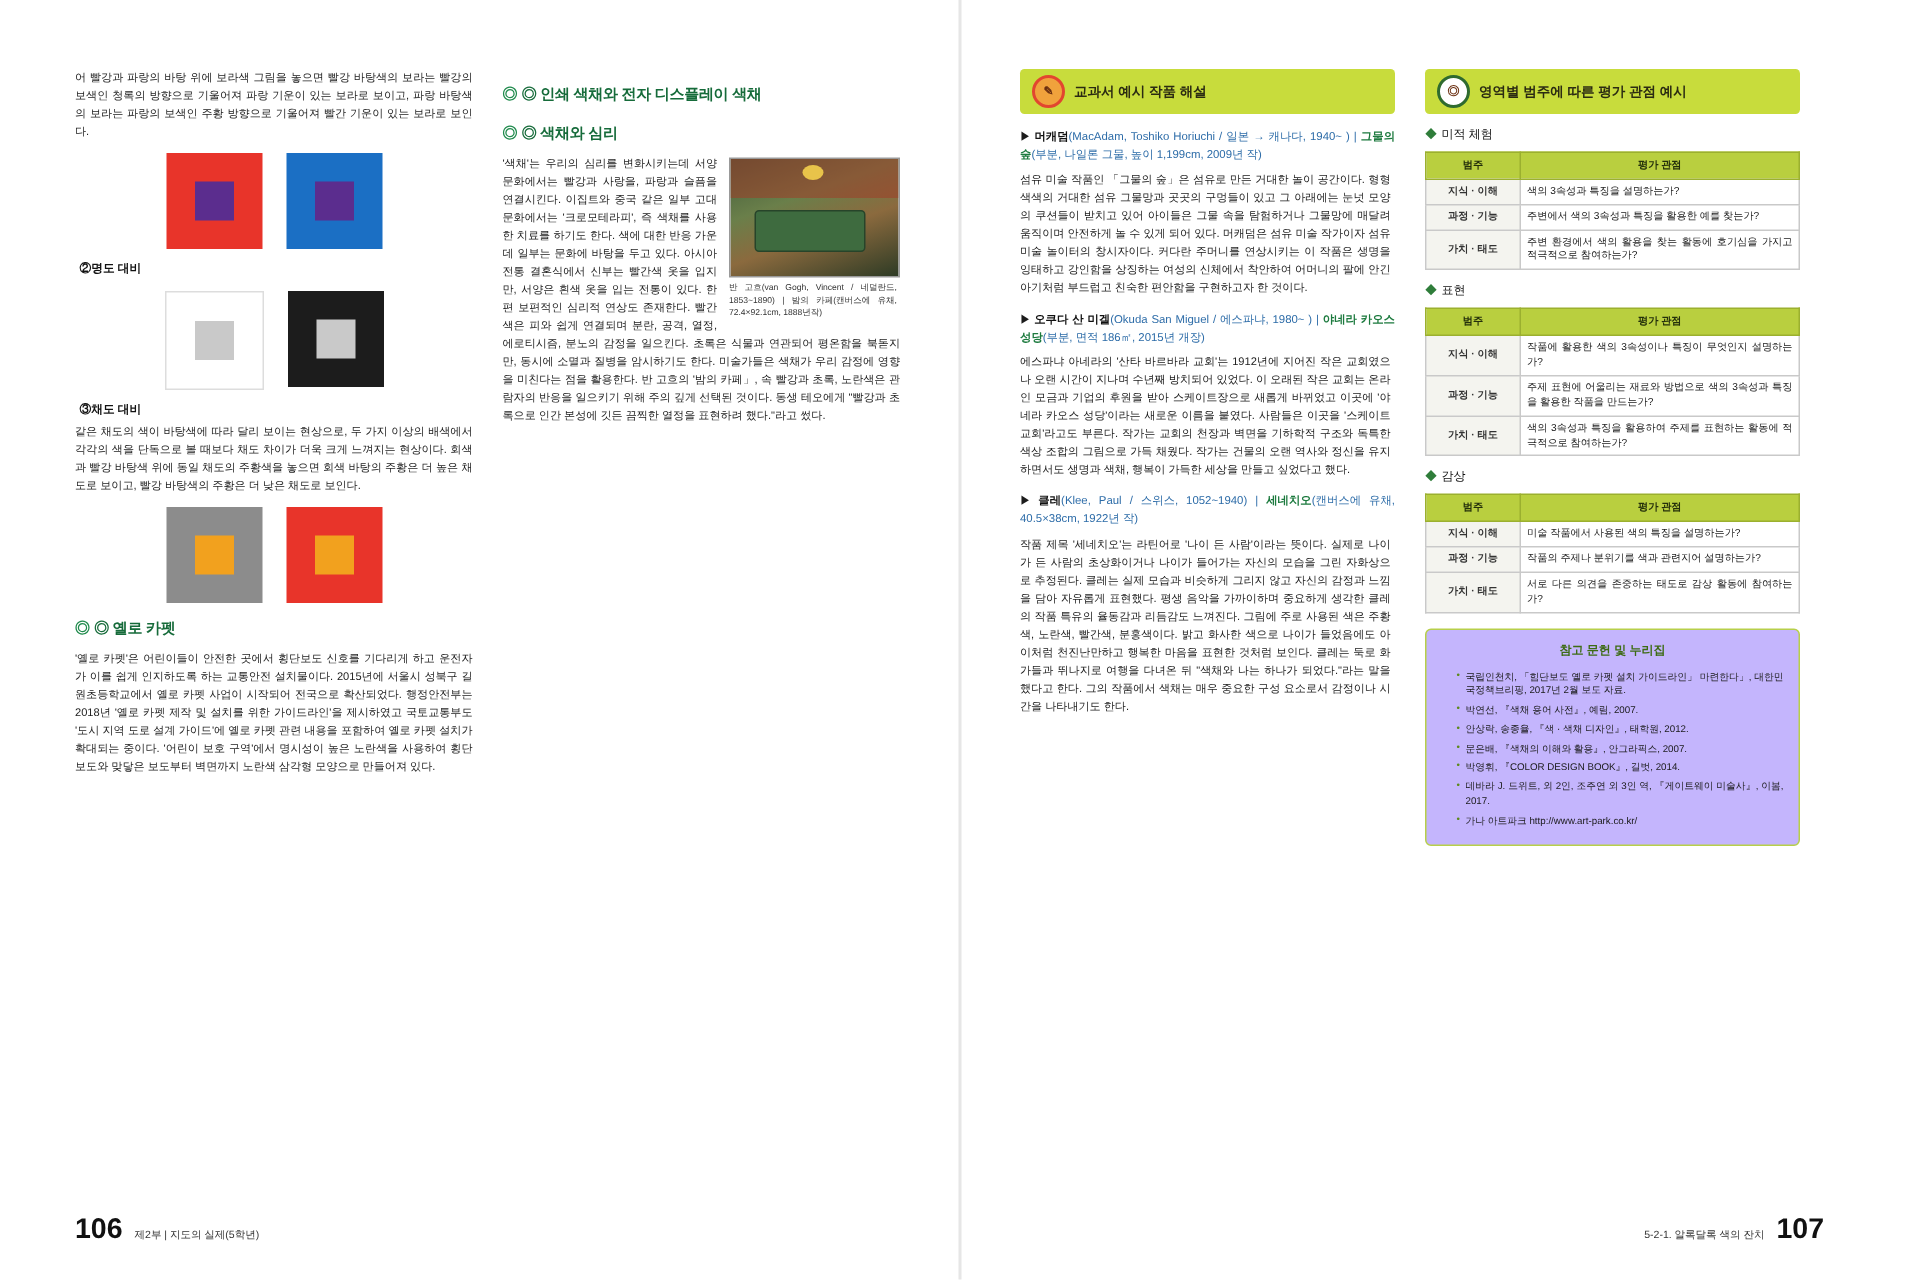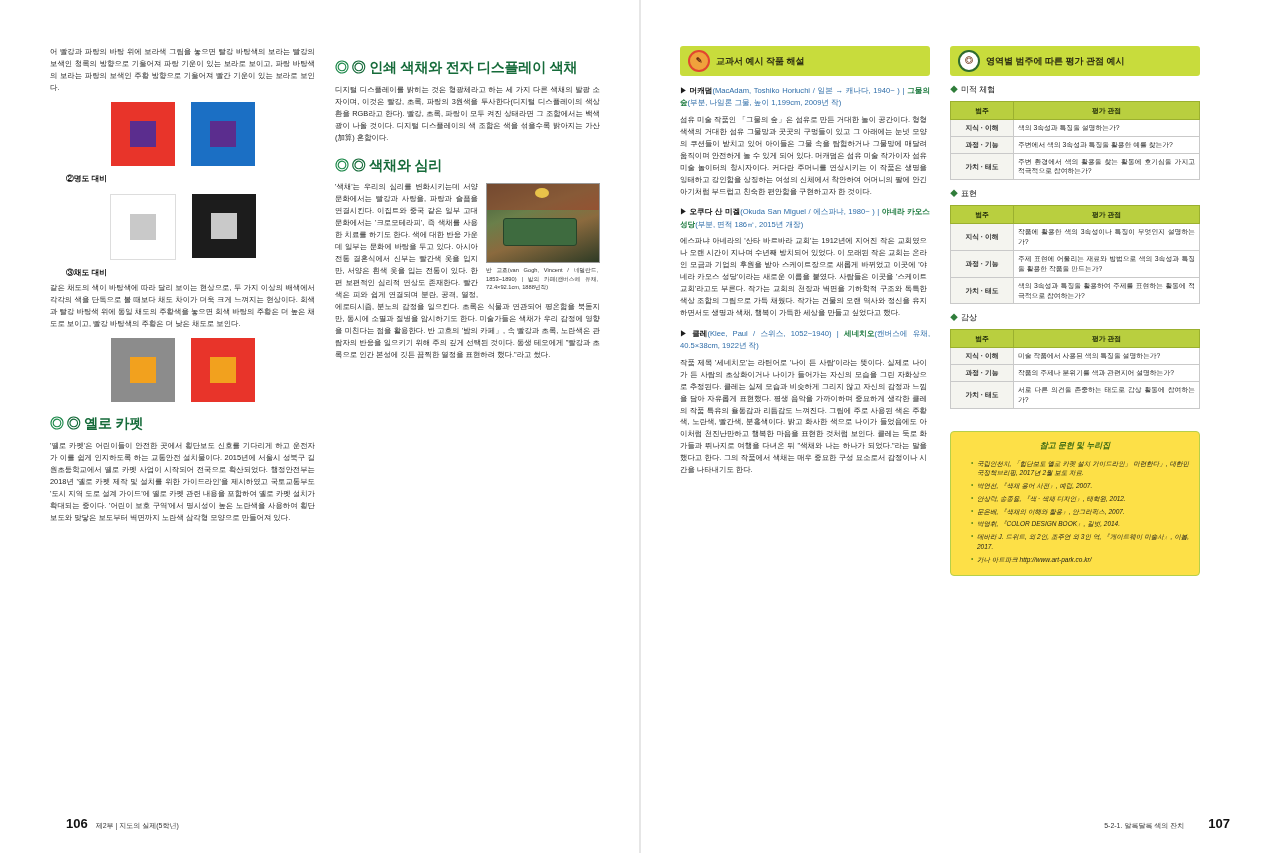--- a/index.html
+++ b/index.html
@@ -35,29 +35,29 @@
   }
   .col{
     width:265px;
     font-size:7.4px;
     line-height:1.62;
     text-align:justify;
     color:#1c1c1c;
   }
   .col p{margin:0 0 7px 0;}
   h3.sec{
-    font-size:14px;
+    font-size:10px;
     font-weight:bold;
     color:#166b3a;
     margin:10px 0 5px 0;
     letter-spacing:-0.2px;
   }
   h3.sec .circ{color:#1f8a4c;margin-right:3px;}
   .numhead{
-    font-size:7.8px;font-weight:bold;margin:7px 0 3px 16px;color:#111;
+    font-size:7.8px;font-weight:bold;margin:7px 0 3px 3px;color:#111;
   }
   
   .swatch-row{
     display:flex;justify-content:center;gap:16px;margin:8px 0 6px 0;
   }
   .sw{
     width:64px;height:64px;display:flex;align-items:center;justify-content:center;
   }
   .sw .inner{width:26px;height:26px;}
   
@@ -122,42 +122,42 @@
   }
   table.eval td{
     border:1px solid #c9c9c9;padding:3px 4px;vertical-align:middle;
     line-height:1.45;
   }
   table.eval td.cat{
     width:54px;text-align:center;background:#f4f4ef;font-weight:bold;color:#333;
   }
   
   .refbox{
-    border:1px solid #b7cf4a;background:#fde047;border-radius:4px;
-    padding:8px 10px;margin-top:22px;font-style:italic;
+    border:1px solid #b7cf4a;background:#c4b5fd;border-radius:4px;
+    padding:8px 10px;margin-top:10px;
   }
   .refbox .rb-title{
     text-align:center;font-size:8px;font-weight:bold;color:#3d6b14;
     margin-bottom:6px;
   }
   .refbox ul{margin:0;padding-left:10px;list-style:none;}
   .refbox li{
     font-size:6.5px;line-height:1.5;margin-bottom:3px;position:relative;padding-left:6px;
   }
   .refbox li:before{
     content:"•";position:absolute;left:0;top:-1px;color:#5e8a1e;
   }
   
   .footer{
     position:absolute;bottom:22px;font-size:7px;color:#333;
     display:flex;align-items:baseline;gap:8px;
   }
   .footer.left{left:50px;}
-  .footer.right{right:50px;}
-  .pageno{font-size:13px;font-weight:bold;color:#111;margin-left:16px;}
+  .footer.right{right:64px;}
+  .pageno{font-size:19px;font-weight:bold;color:#111;}
   .ftxt{font-size:7px;color:#333;}
 </style>
 </head>
 <body>
 
 <div class="page">
 
   <div class="spread-half left">
     <div class="cols">
 
@@ -200,21 +200,20 @@
           <span class="circ">◎</span><span>◎ 옐로 카펫</span>
         </h3>
         <p>'옐로 카펫'은 어린이들이 안전한 곳에서 횡단보도 신호를 기다리게 하고 운전자가 이를 쉽게 인지하도록 하는 교통안전 설치물이다. 2015년에 서울시 성북구 길원초등학교에서 옐로 카펫 사업이 시작되어 전국으로 확산되었다. 행정안전부는 2018년 '옐로 카펫 제작 및 설치를 위한 가이드라인'을 제시하였고 국토교통부도 '도시 지역 도로 설계 가이드'에 옐로 카펫 관련 내용을 포함하여 옐로 카펫 설치가 확대되는 중이다. '어린이 보호 구역'에서 명시성이 높은 노란색을 사용하여 횡단보도와 맞닿은 보도부터 벽면까지 노란색 삼각형 모양으로 만들어져 있다.</p>
       </div>
 
       <div class="col">
 
         <h3 class="sec">
           <span class="circ">◎</span><span>◎ 인쇄 색채와 전자 디스플레이 색채</span>
         </h3>
-        <p>디지털 디스플레이를 밝히는 것은 형광체라고 하는 세 가지 다른 색채의 발광 소자이며, 이것은 빨강, 초록, 파랑의 3원색을 투사한다(디지털 디스플레이의 색상환을 RGB라고 한다). 빨강, 초록, 파랑이 모두 켜진 상태라면 그 조합에서는 백색광이 나올 것이다. 디지털 디스플레이의 색 조합은 색을 섞을수록 밝아지는 가산(加算) 혼합이다.</p>
 
         <h3 class="sec">
           <span class="circ">◎</span><span>◎ 색채와 심리</span>
         </h3>
 
         <div class="figbox wrapfig">
           <div class="fig-img">
             <div class="wall"></div>
             <div class="lamp"></div>
             <div class="tbl"></div>

